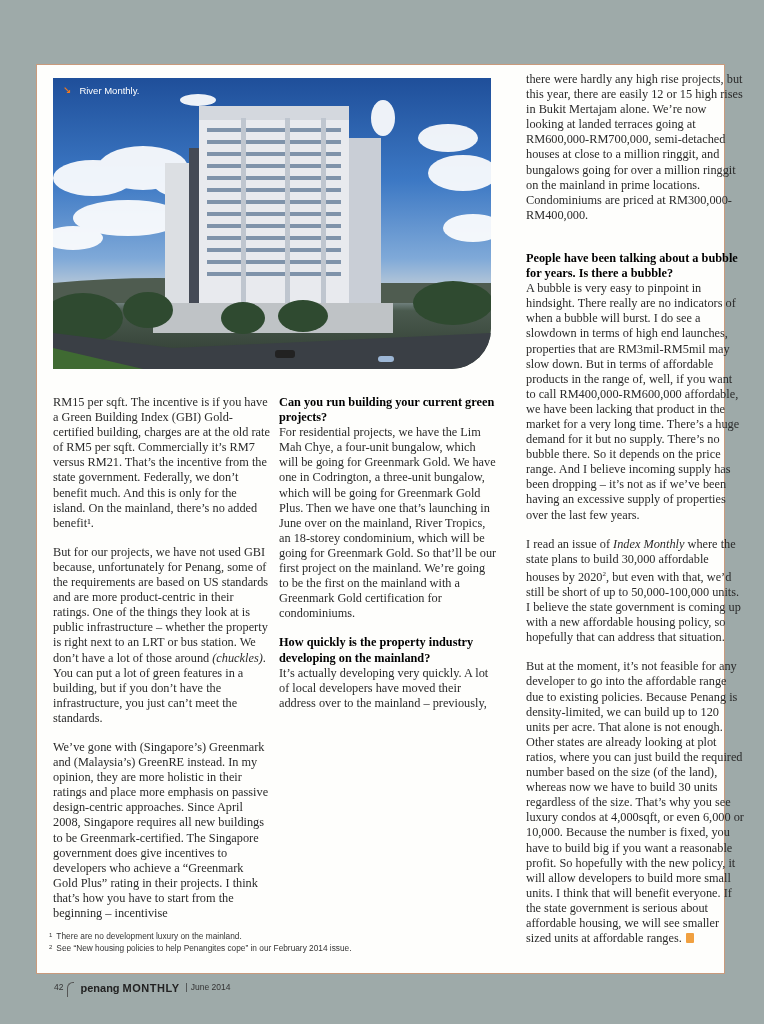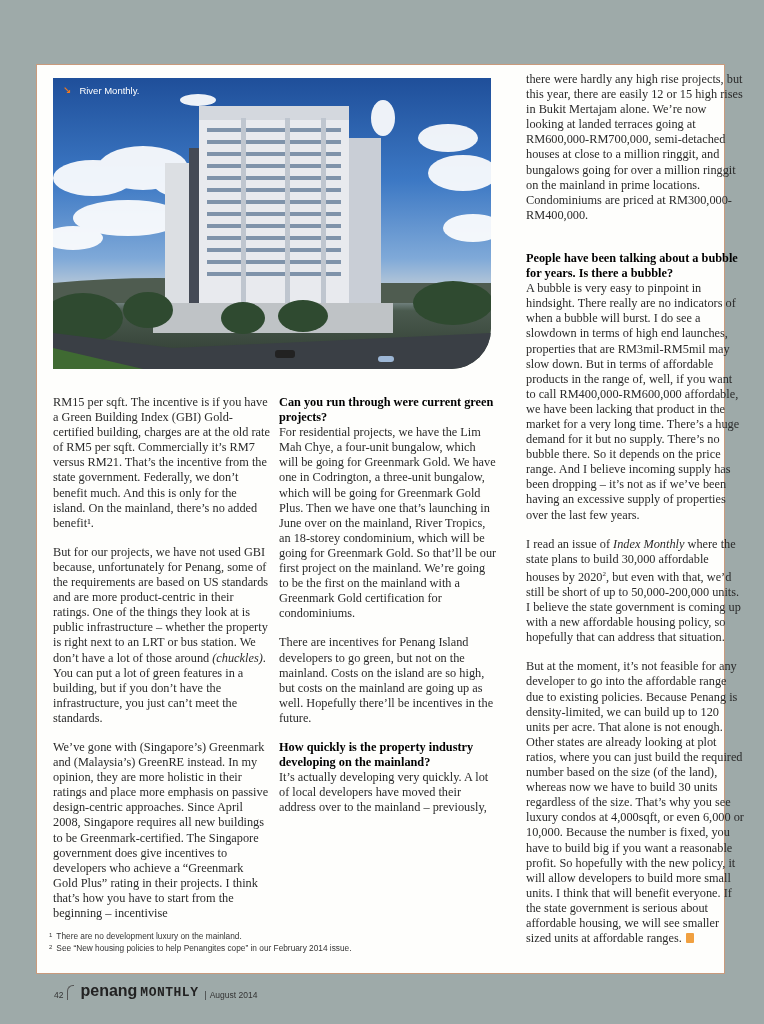--- a/index.html
+++ b/index.html
@@ -45,29 +45,29 @@
   .footnotes {
     position:absolute; left:12px; top:865px; width:420px;
     font-family:"Liberation Sans","DejaVu Sans",sans-serif;
     font-size:8.3px; line-height:11px; color:#333;
   }
   .footnotes sup { font-size:6px; margin-right:4px; vertical-align:2px; }
   .footer {
     position:absolute; left:54px; top:982px;
     font-family:"Liberation Sans","DejaVu Sans",sans-serif;
     font-size:8.5px; color:#333;
-    display:flex; align-items:flex-end;
+    display:flex; align-items:flex-start;
   }
   .footer .pnum { margin-right:4px; }
   .footer .bracket {
     width:6px; height:14px; border-left:1px solid #555; border-top:1px solid #555;
     border-top-left-radius:6px; margin-right:6px;
   }
-  .footer .brand1 { font-weight:bold; font-size:16px; color:#222; margin-right:3px; }
-  .footer .brand2 { font-weight:bold; font-size:13px; letter-spacing:0.5px; color:#222; margin-right:6px;font-family:Liberation Mono, monospace; }
+  .footer .brand1 { font-weight:bold; font-size:11px; color:#222; margin-right:3px; }
+  .footer .brand2 { font-weight:bold; font-size:11px; letter-spacing:0.5px; color:#222; margin-right:6px; }
   .footer .sep { margin-right:3px; }
 </style>
 </head>
 <body>
 
 <div class="page">
 
   <div class="photo">
     <svg width="438" height="291" viewBox="0 0 438 291">
 
@@ -134,42 +134,41 @@
     </div>
   </div>
 
   <div class="col c1">
     <p>RM15 per sqft. The incentive is if you have a Green Building Index (GBI) Gold-certified building, charges are at the old rate of RM5 per sqft. Commercially it’s RM7 versus RM21. That’s the incentive from the state government. Federally, we don’t benefit much. And this is only for the island. On the mainland, there’s no added benefit¹.</p>
     <p><span>But for our projects, we have not used GBI because, unfortunately for Penang, some of the requirements are based on US standards and are more product-centric in their ratings. One of the things they look at is public infrastructure – whether the property is right next to an LRT or bus station. We don’t have a lot of those around </span><i>(chuckles)</i><span>. You can put a lot of green features in a building, but if you don’t have the infrastructure, you just can’t meet the standards.</span></p>
     <p>We’ve gone with (Singapore’s) Greenmark and (Malaysia’s) GreenRE instead. In my opinion, they are more holistic in their ratings and place more emphasis on passive design-centric approaches. Since April 2008, Singapore requires all new buildings to be Greenmark-certified. The Singapore government does give incentives to developers who achieve a “Greenmark Gold Plus” rating in their projects. I think that’s how you have to start from the beginning – incentivise</p>
   </div>
 
   <div class="col c2">
-    <h3>Can you run through were current green projects?</h3>
+    <h3>Can you run building your current green projects?</h3>
     <p>For residential projects, we have the Lim Mah Chye, a four-unit bungalow, which will be going for Greenmark Gold. We have one in Codrington, a three-unit bungalow, which will be going for Greenmark Gold Plus. Then we have one that’s launching in June over on the mainland, River Tropics, an 18-storey condominium, which will be going for Greenmark Gold. So that’ll be our first project on the mainland. We’re going to be the first on the mainland with a Greenmark Gold certification for condominiums.</p>
-    <p>There are incentives for Penang Island developers to go green, but not on the mainland. Costs on the island are so high, but costs on the mainland are going up as well. Hopefully there’ll be incentives in the future.</p>
     <h3>How quickly is the property industry developing on the mainland?</h3>
     <p>It’s actually developing very quickly. A lot of local developers have moved their address over to the mainland – previously,</p>
   </div>
 
   <div class="col c3">
     <p>there were hardly any high rise projects, but this year, there are easily 12 or 15 high rises in Bukit Mertajam alone. We’re now looking at landed terraces going at RM600,000-RM700,000, semi-detached houses at close to a million ringgit, and bungalows going for over a million ringgit on the mainland in prime locations. Condominiums are priced at RM300,000-RM400,000.</p>
     <div class="gap"></div>
     <h3>People have been talking about a bubble for years. Is there a bubble?</h3>
     <p>A bubble is very easy to pinpoint in hindsight. There really are no indicators of when a bubble will burst. I do see a slowdown in terms of high end launches, properties that are RM3mil-RM5mil may slow down. But in terms of affordable products in the range of, well, if you want to call RM400,000-RM600,000 affordable, we have been lacking that product in the market for a very long time. There’s a huge demand for it but no supply. There’s no bubble there. So it depends on the price range. And I believe incoming supply has been dropping – it’s not as if we’ve been having an excessive supply of properties over the last few years.</p>
-    <p><span>I read an issue of </span><i>Index Monthly</i><span> where the state plans to build 30,000 affordable houses by 2020</span><sup style="font-size:7px">2</sup><span>, but even with that, we’d still be short of up to 50,000-200,000 units. I believe the state government is coming up with a new affordable housing policy, so hopefully that can address that situation.</span></p>
+    <p><span>I read an issue of </span><i>Index Monthly</i><span> where the state plans to build 30,000 affordable houses by 2020</span><sup style="font-size:7px">2</sup><span>, but even with that, we’d still be short of up to 50,000-100,000 units. I believe the state government is coming up with a new affordable housing policy, so hopefully that can address that situation.</span></p>
     <p><span>But at the moment, it’s not feasible for any developer to go into the affordable range due to existing policies. Because Penang is density-limited, we can build up to 120 units per acre. That alone is not enough. Other states are already looking at plot ratios, where you can just build the required number based on the size (of the land), whereas now we have to build 30 units regardless of the size. That’s why you see luxury condos at 4,000sqft, or even 6,000 or 10,000. Because the number is fixed, you have to build big if you want a reasonable profit. So hopefully with the new policy, it will allow developers to build more small units. I think that will benefit everyone. If the state government is serious about affordable housing, we will see smaller sized units at affordable ranges.</span><span class="endmark"></span></p>
   </div>
 
   <div class="footnotes">
     <div><sup>1</sup><span>There are no development luxury on the mainland.</span></div>
     <div><sup>2</sup><span>See “New housing policies to help Penangites cope” in our February 2014 issue.</span></div>
   </div>
 </div>
 
 <div class="footer">
   <span class="pnum">42</span>
   <span class="bracket"></span>
   <span class="brand1">penang</span>
   <span class="brand2">MONTHLY</span>
   <span class="sep">|</span>
-  <span>August 2014</span>
+  <span>June 2014</span>
 </div>
 
 </body></html>

